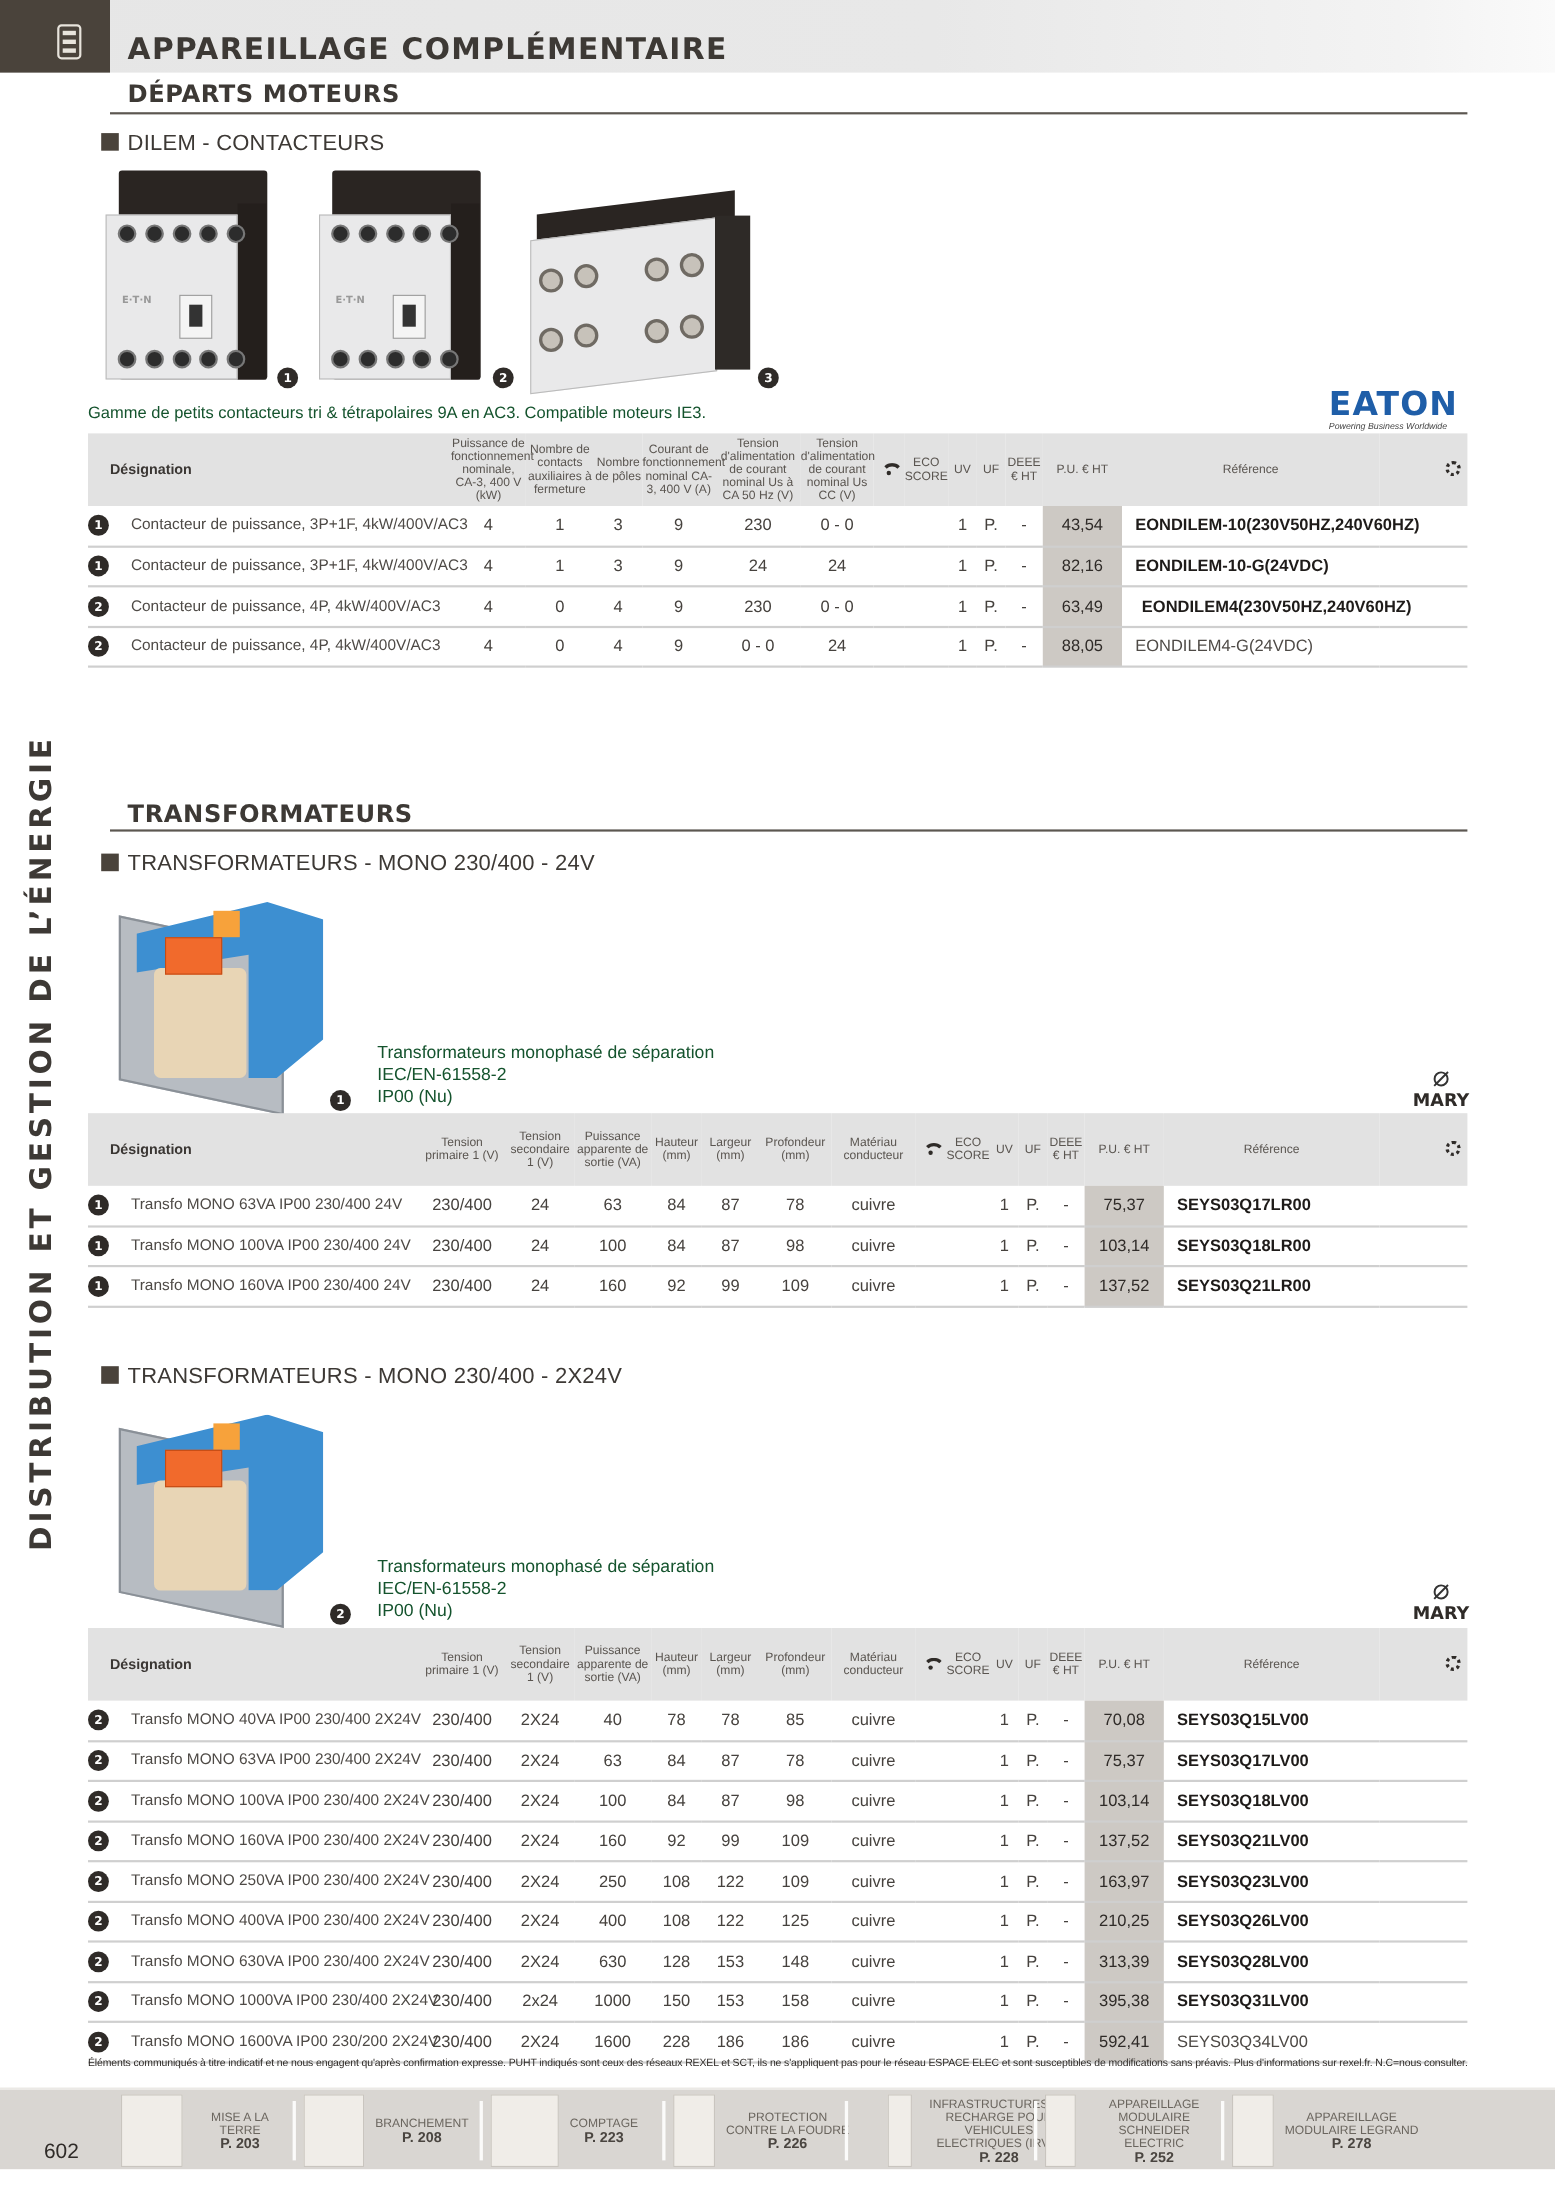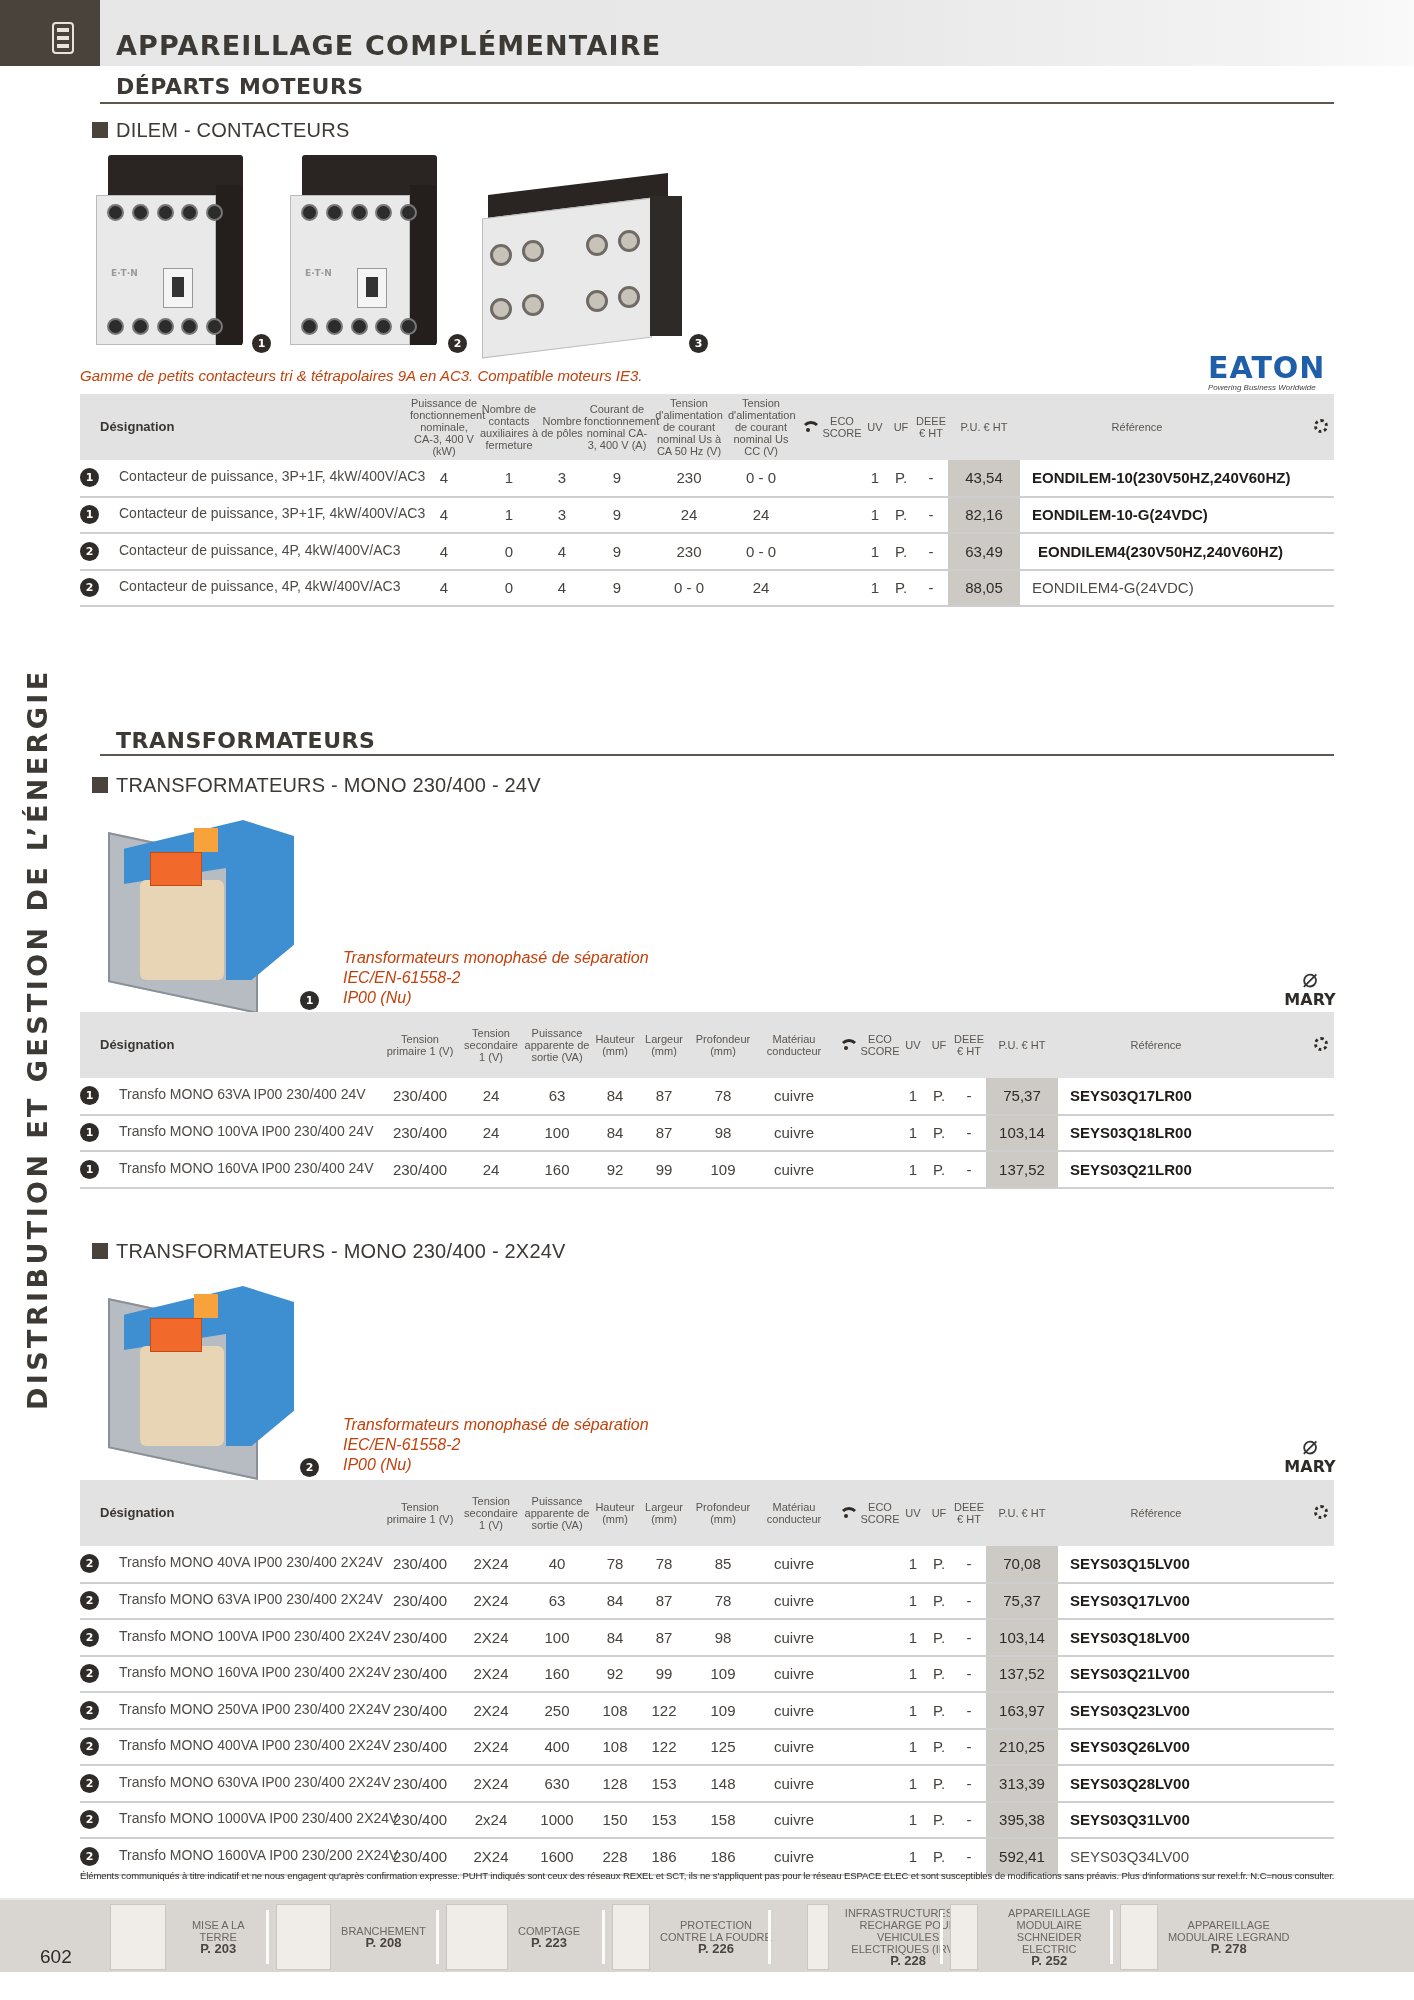--- a/index.html
+++ b/index.html
@@ -45,21 +45,21 @@
 
   
   .transfo { position: absolute; width: 200px; height: 190px; }
   .transfo .bracket { position: absolute; left: 8px; top: 38px; width: 150px; height: 150px; background: #b7bcc2; border: 2px solid #8a9097; transform: skewY(12deg); }
   .transfo .coil { position: absolute; left: 40px; top: 70px; width: 84px; height: 100px; background: #e8d5b5; border-radius: 6px; }
   .transfo .box { position: absolute; left: 24px; top: 10px; width: 170px; height: 160px; background: #3d8fd1;
      clip-path: polygon(0 18%, 70% 0, 100% 10%, 100% 78%, 75% 100%, 60% 100%, 60% 30%, 0 40%); }
   .transfo .term { position: absolute; left: 50px; top: 42px; width: 52px; height: 34px; background: #f16a2c; border: 1px solid #c44c14; }
   .transfo .term2 { position: absolute; left: 94px; top: 18px; width: 24px; height: 24px; background: #f7a23b; }
 
-  .desc { position: absolute; font-size: 16px; color: #c2410c; line-height: 20px; font-style: italic; }
+  .desc { position: absolute; font-size: 16px; color: #14532d; line-height: 20px; }
   .brand-eaton { position: absolute; left: 1208px; top: 353px; width: 130px; text-align: left; }
   .brand-eaton .w { font-family: "DejaVu Sans", sans-serif; font-weight: bold; font-size: 30px; color: #1f5ea8; letter-spacing: 1px; line-height: 30px; }
   .brand-eaton .s { font-style: italic; font-size: 8px; color: #444; }
   .brand-mary { position: absolute; width: 60px; text-align: center; }
   .brand-mary .g { font-size: 26px; color: #333; line-height: 24px; }
   .brand-mary .w { font-family: "DejaVu Sans", sans-serif; font-weight: bold; font-size: 16px; color: #2f2b28; }
 
   
   table.spec { position: absolute; left: 80px; width: 1254px; border-collapse: collapse; table-layout: fixed; }
   table.spec thead th { background: #e2e2e2; font-weight: normal; font-size: 11px; line-height: 12px; color: #5a5550; text-align: center; vertical-align: middle; height: 66px; }

